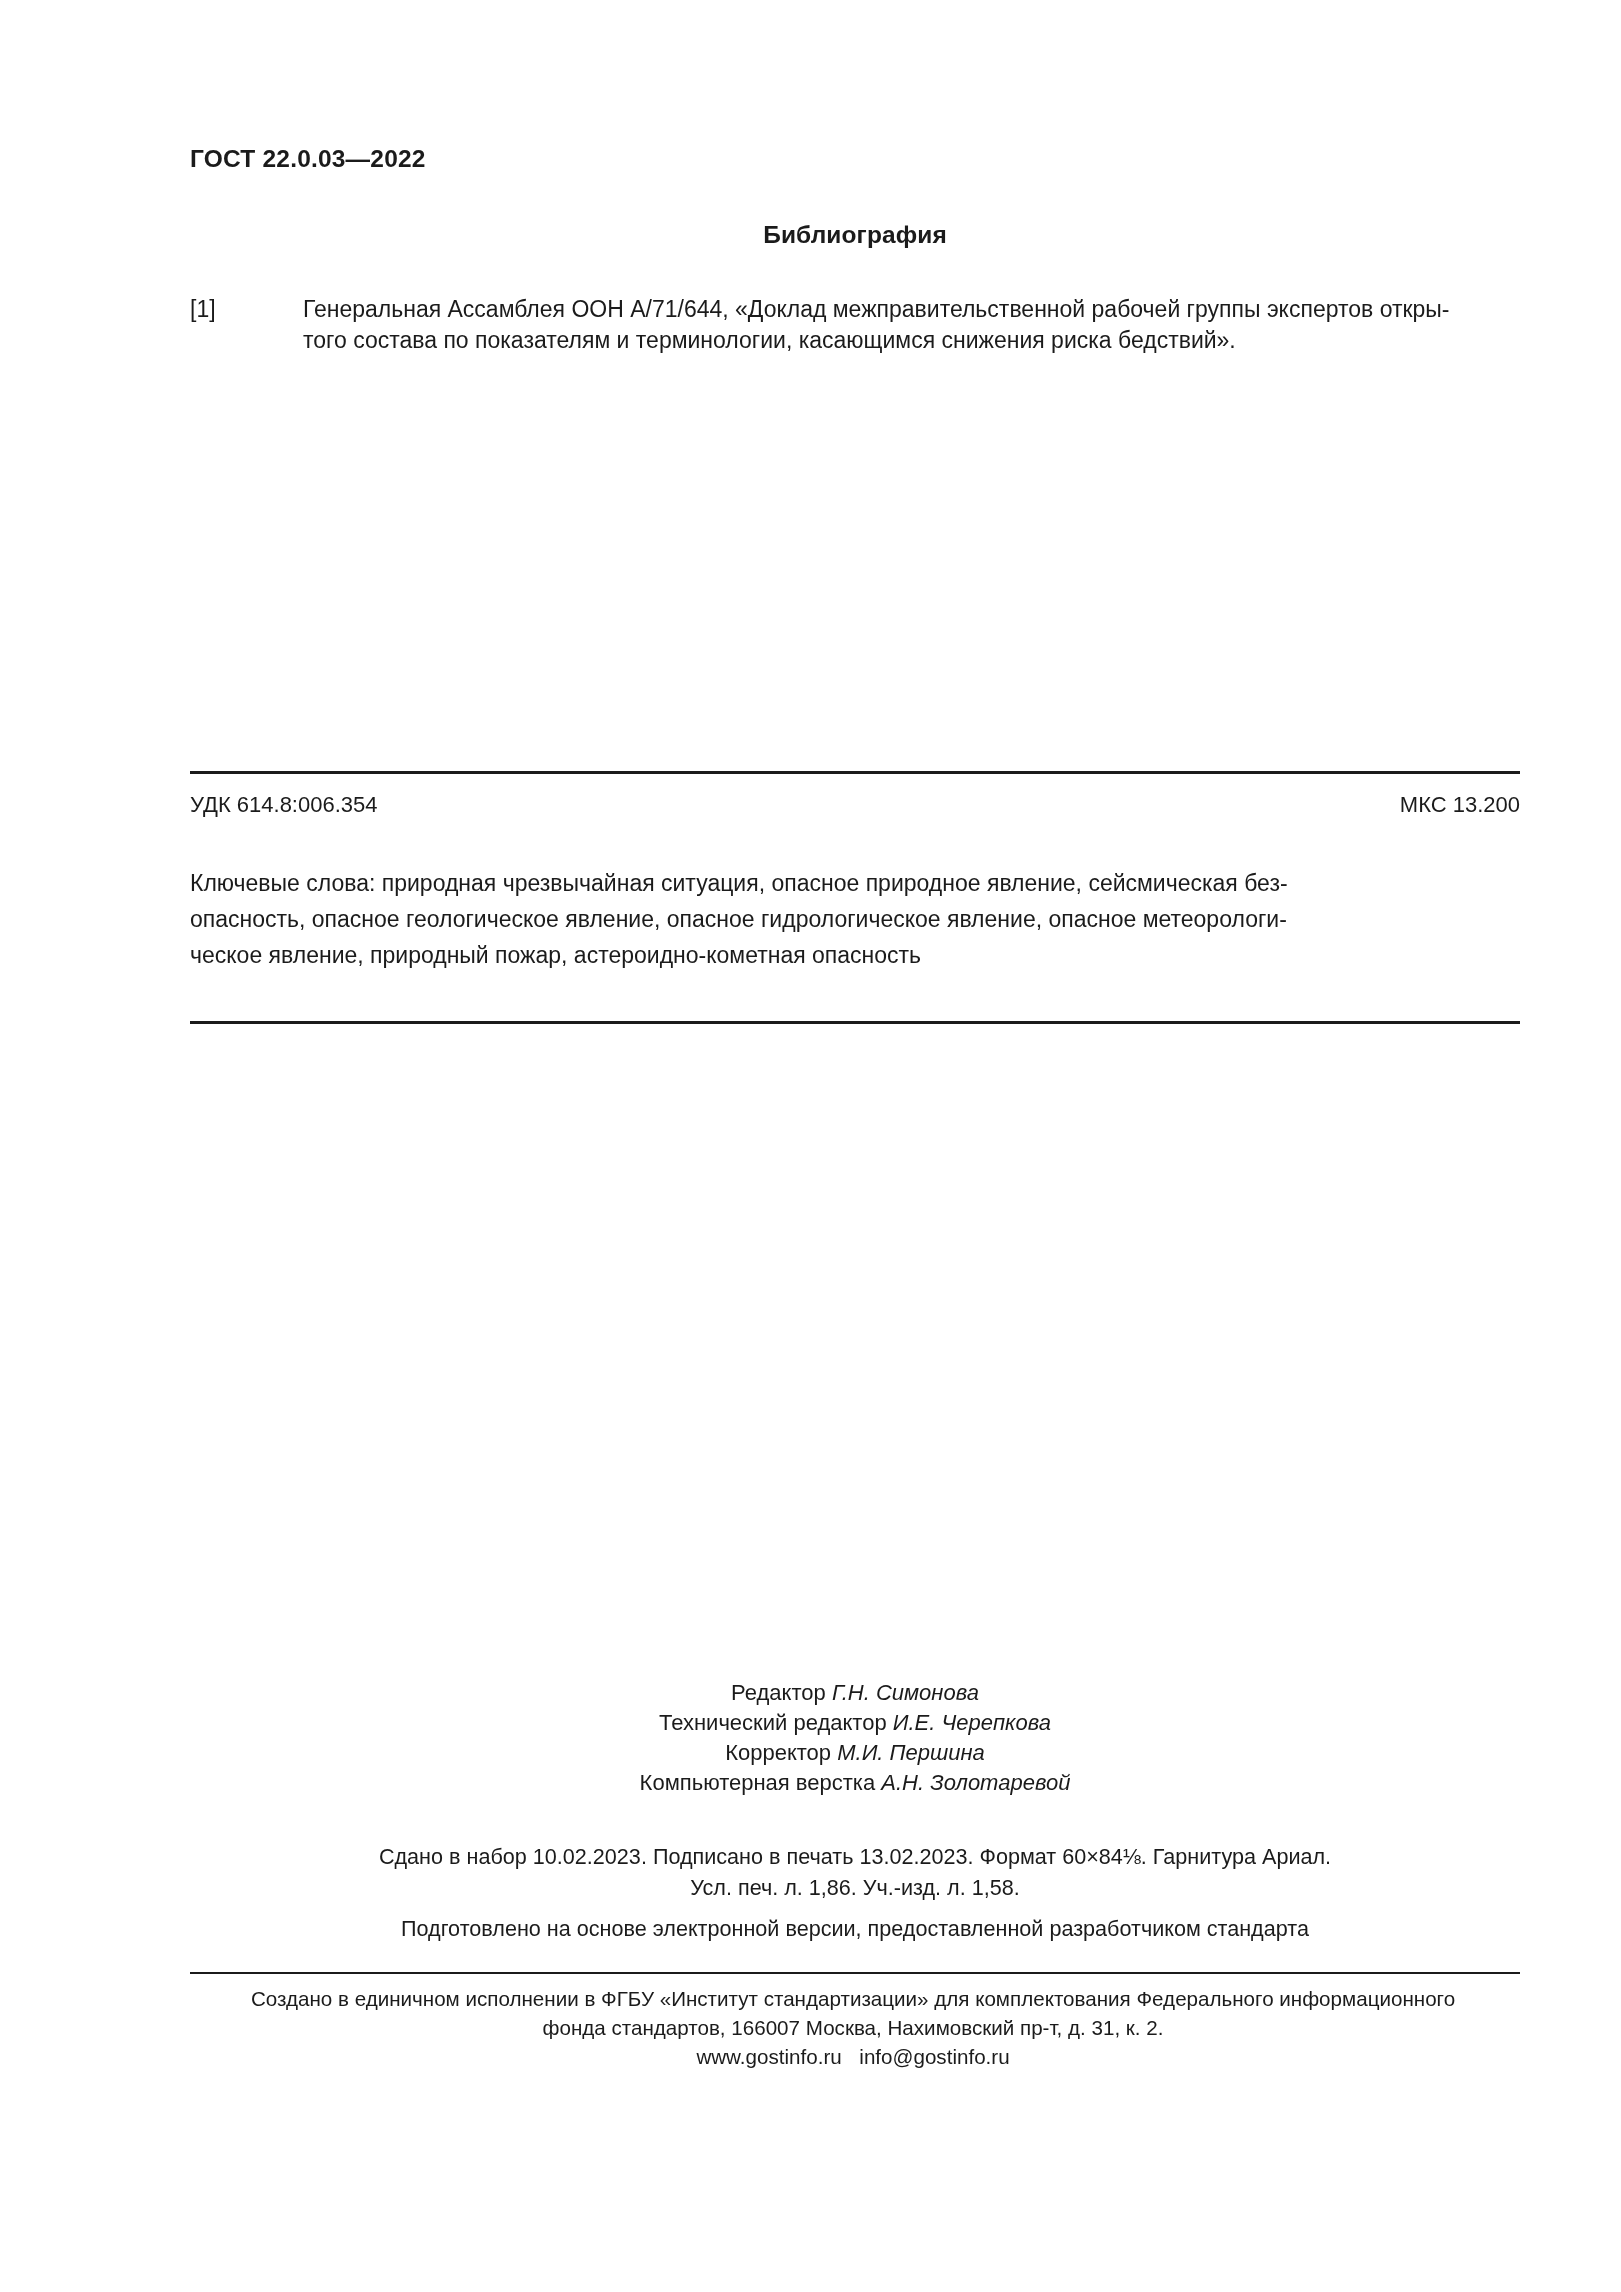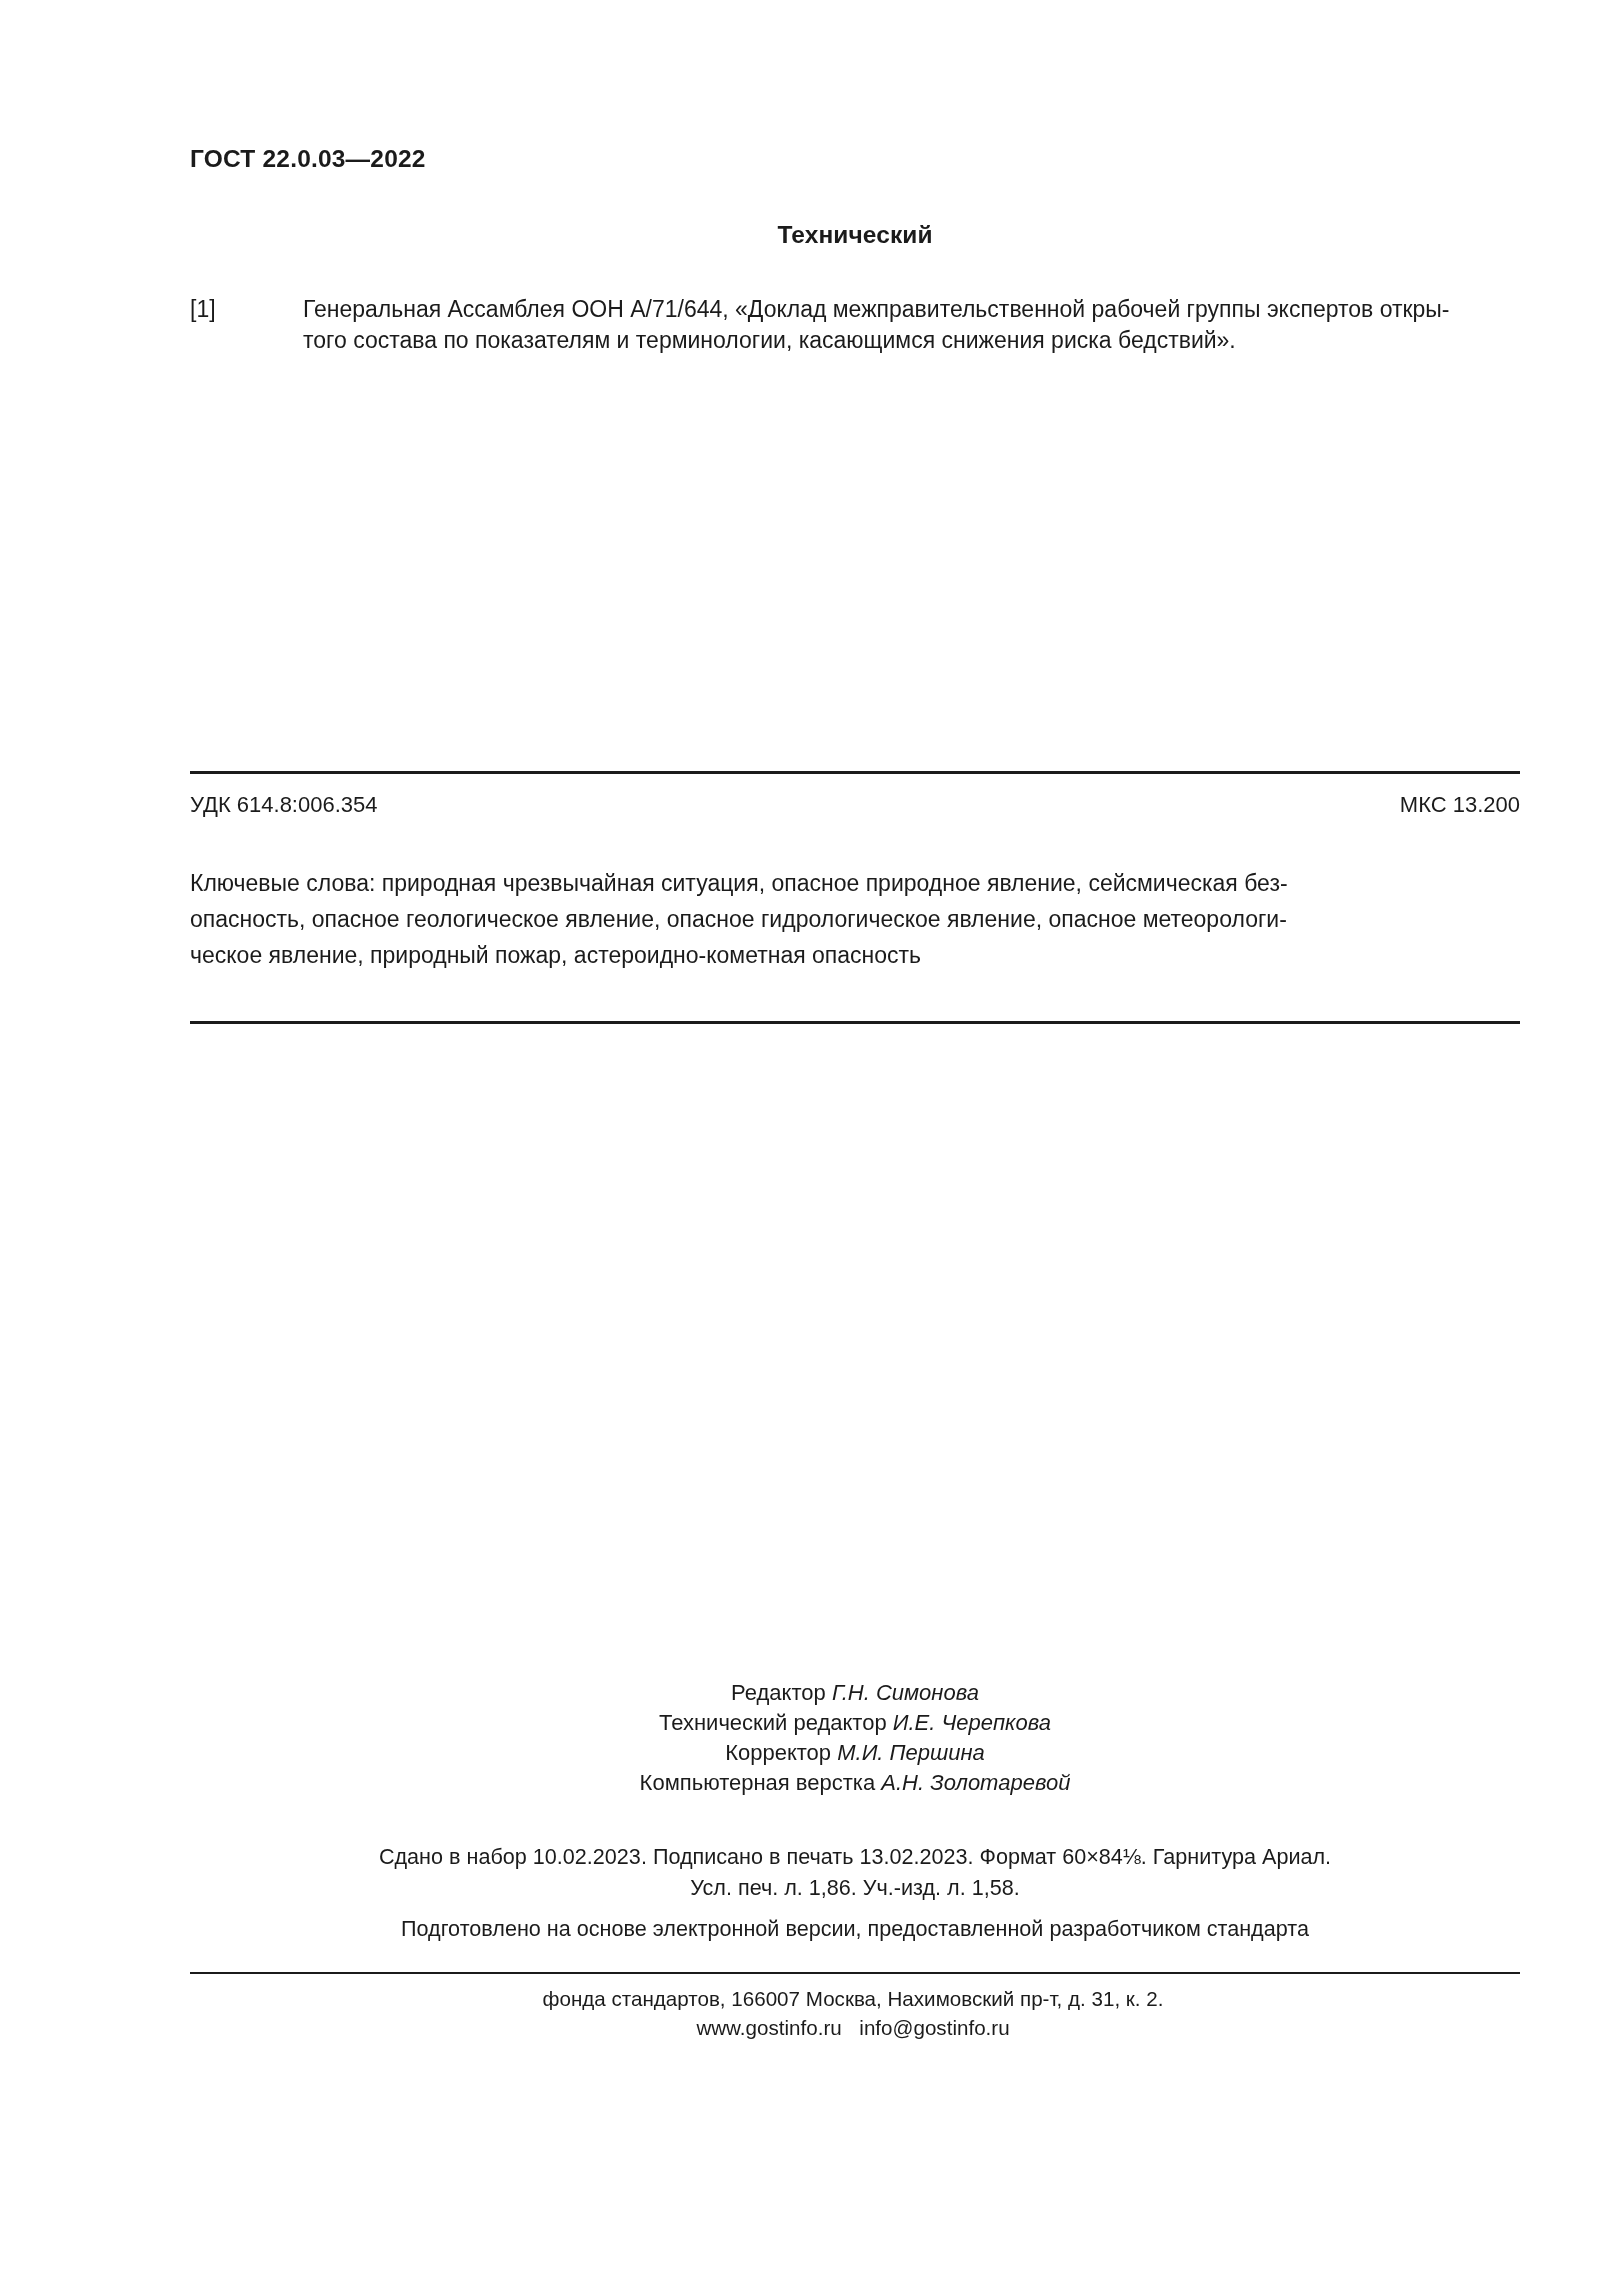--- a/index.html
+++ b/index.html
@@ -153,21 +153,21 @@
   .footer .ln { display: block; }
   .footer .contact span { margin: 0 8.8px; }
 </style>
 </head>
 <body>
 
 <div class="page">
 
   <div class="running-head">ГОСТ 22.0.03—2022</div>
 
-  <div class="section-title">Технический</div>
+  <div class="section-title">Библиография</div>
 
   <div class="biblio-list">
     <div class="biblio-item">
       <div class="biblio-marker">[1]</div>
       <div class="biblio-text">
         <span class="ln">Генеральная Ассамблея ООН А/71/644, «Доклад межправительственной рабочей группы экспертов откры-</span>
         <span class="ln">того состава по показателям и терминологии, касающимся снижения риска бедствий».</span>
       </div>
     </div>
   </div>
@@ -197,18 +197,19 @@
   <div class="print-info">
     <span class="ln">Сдано в набор 10.02.2023.   Подписано в печать 13.02.2023.   Формат 60×84⅛.   Гарнитура Ариал.</span>
     <span class="ln">Усл. печ. л. 1,86.   Уч.-изд. л. 1,58.</span>
   </div>
 
   <div class="prepared-note">Подготовлено на основе электронной версии, предоставленной разработчиком стандарта</div>
 
   <div class="rule rule-bottom"></div>
 
   <div class="footer">
+    <span class="ln">Создано в единичном исполнении в ФГБУ «Институт стандартизации» для комплектования Федерального информационного</span>
     <span class="ln">фонда стандартов, 166007 Москва, Нахимовский пр-т, д. 31, к. 2.</span>
     <span class="ln contact"><span>www.gostinfo.ru</span><span>info@gostinfo.ru</span></span>
   </div>
 
 </div>
 
 
 </body></html>

